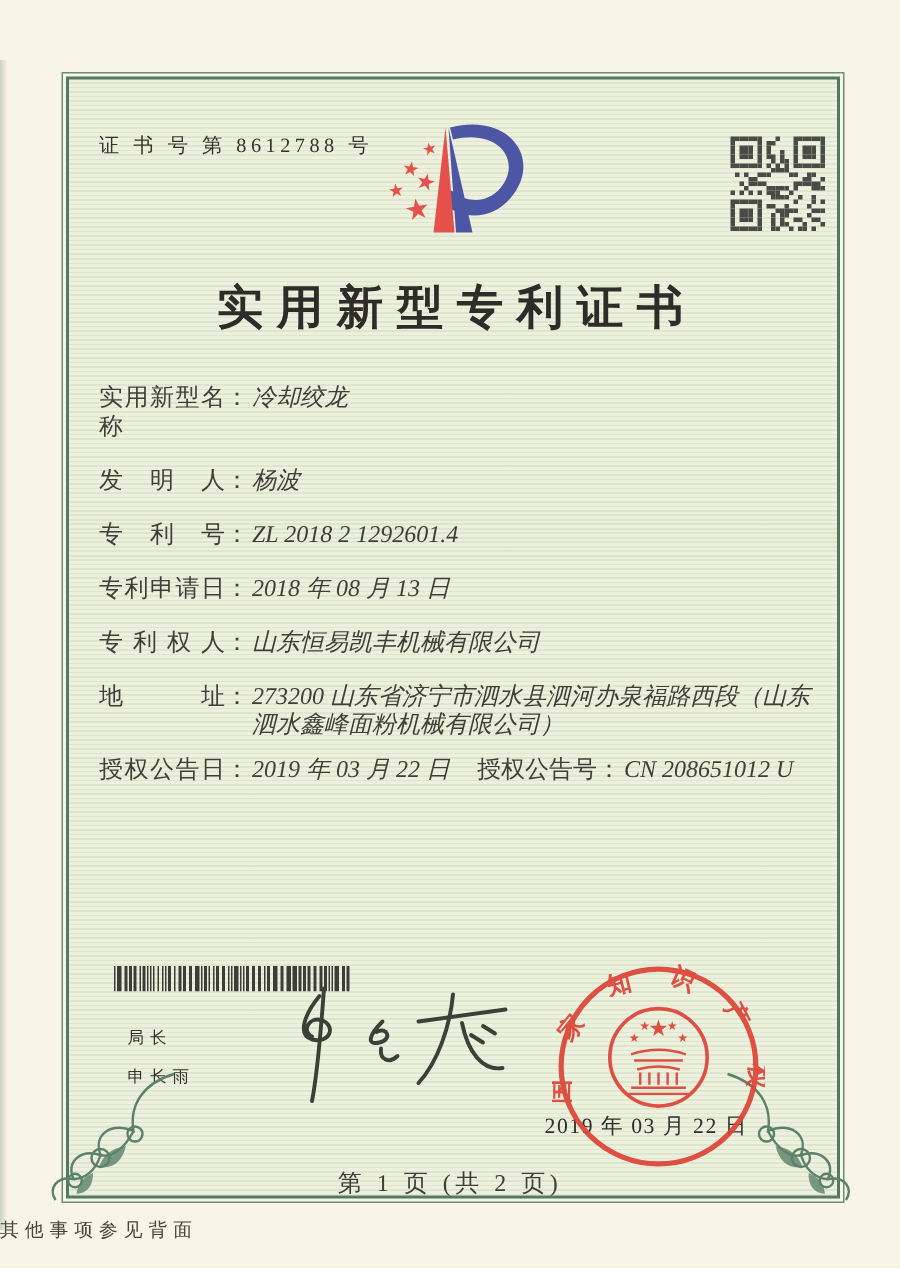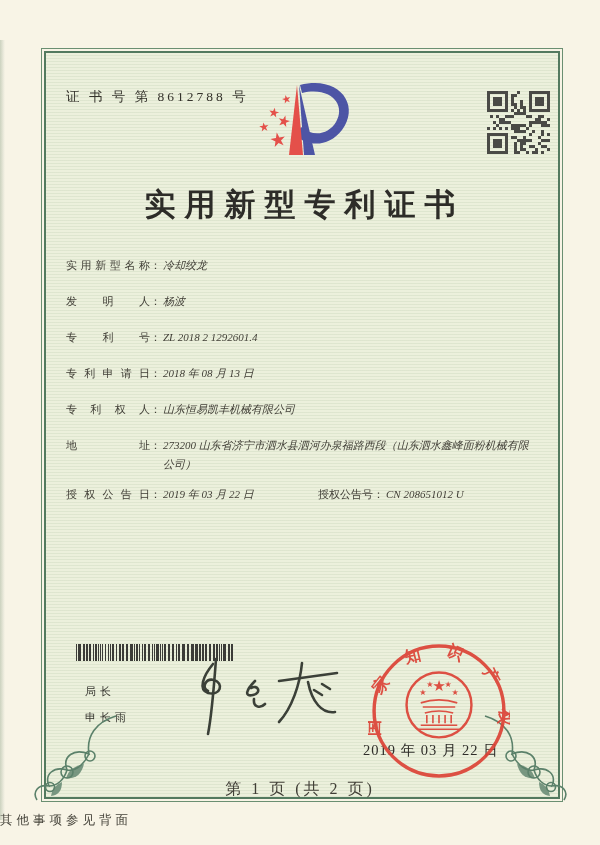--- a/index.html
+++ b/index.html
@@ -21,21 +21,21 @@
   .frame-inner{position:absolute;inset:2px;border:2px solid #537a5f;
     background:
       repeating-linear-gradient(0deg, rgba(130,160,120,.13) 0 1px, rgba(0,0,0,0) 1px 3px),
       #ecf0dc;}
   .content{position:absolute;inset:0;z-index:3;}
   .cert-no{position:absolute;left:66px;top:88px;font-size:13.5px;letter-spacing:3px;color:#35332c;}
   .logo{position:absolute;left:233px;top:64px;}
   .qr{position:absolute;left:486px;top:90px;}
   .title{position:absolute;left:0;top:184px;width:100%;margin:0;text-align:center;
     font-size:31px;font-weight:700;letter-spacing:9px;text-indent:9px;color:#2d2c28;}
-  .fields{position:absolute;left:66px;top:256px;width:478px;font-size:11px;line-height:19px;color:#403e36;}
+  .fields{position:absolute;left:66px;top:256px;width:478px;font-size:16px;line-height:19px;color:#403e36;}
   .frow{margin-bottom:17px;display:flex;align-items:flex-start;}
   .flabel{display:inline-block;width:84px;text-align:justify;text-align-last:justify;flex:0 0 84px;}
   .fsep{flex:0 0 auto;}
   .fvalue{margin-left:2px;font-style:italic;}
   .frow.addr{margin-bottom:11px;}
   .frow.addr .fvalue{width:374px;}
   .grant-row{display:flex;position:relative;width:100%;}
   .gpair{display:flex;}
   .gpair.second{position:absolute;left:252px;top:0;}
   .paras{position:absolute;left:60px;top:499px;width:492px;font-size:12.6px;line-height:16.5px;color:#474539;}

